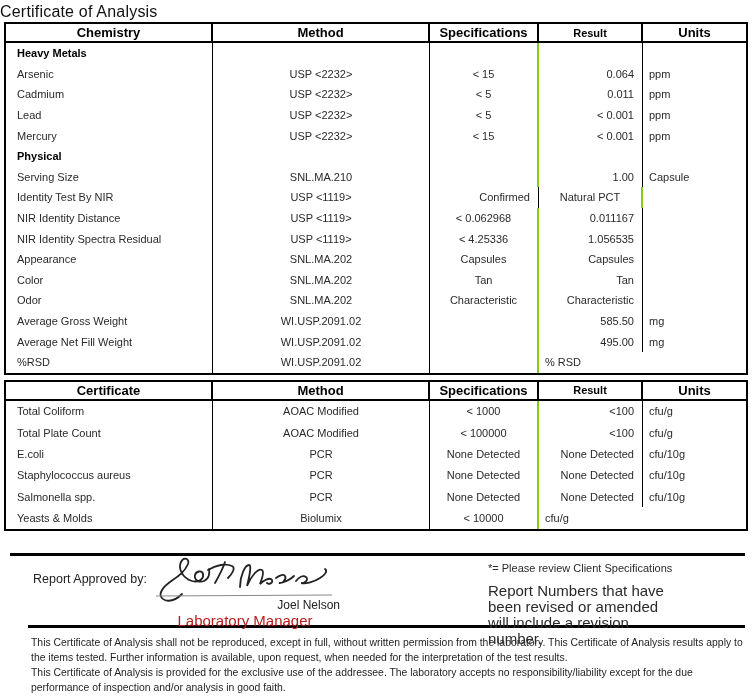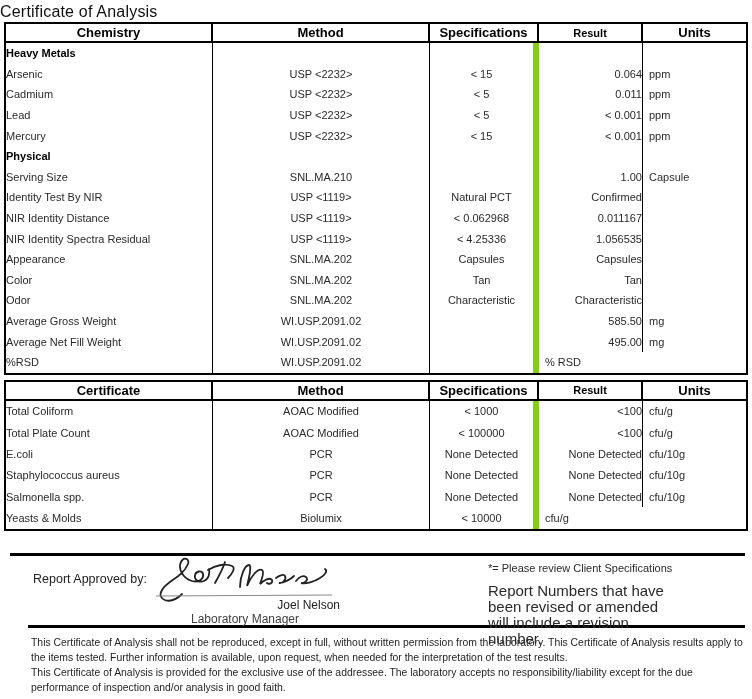--- a/index.html
+++ b/index.html
@@ -23,34 +23,34 @@
   }
   .hcell:last-child{border-right:none;}
   .hcell.small{font-size:11px;}
   .tbody{border:2px solid #000;border-top:none;box-sizing:border-box;}
   .trow{display:grid;grid-template-columns:207px 217px 109px 104px 103px;height:20.6px;}
   [data-table="microbiology"] .trow{height:21.4px;}
   .cell{
     font-size:11px;display:flex;align-items:center;box-sizing:border-box;
     overflow:hidden;white-space:nowrap;color:#2a2a2a;
   }
-  .c-name{padding-left:0;border-right:1px solid #000;}
+  .c-name{padding-left:11px;border-right:1px solid #000;}
   .c-method{justify-content:center;border-right:1px solid #000;}
-  .c-spec{justify-content:center;border-right:6px solid #84cc16;}
-  .c-result{justify-content:flex-end;padding-right:0;border-right:1px solid #000;}
+  .c-spec{justify-content:center;border-right:2px solid #84cc16;}
+  .c-result{justify-content:flex-end;padding-right:8px;border-right:1px solid #000;}
   .c-unit{padding-left:6px;}
   .cell.bold{font-weight:bold;color:#000;}
   .rule{border:none;margin:0;background:#000;height:3px;}
   .rule-top{margin:22px 7px 0 10px;}
   .rule-bottom{margin:0 7px 0 28px;}
   .sig-section{position:relative;height:69px;}
   .approve-label{position:absolute;left:33px;top:16px;font-size:12.5px;color:#222;}
   .sig-svg{position:absolute;left:152px;top:0px;}
   .signer-name{position:absolute;left:150px;top:42px;width:190px;text-align:right;font-size:12px;color:#222;}
-  .signer-title{position:absolute;left:150px;top:56px;width:190px;text-align:center;font-size:12px;color:#404040;}
+  .signer-title{position:absolute;left:150px;top:56px;width:190px;text-align:center;font-size:15px;color:#b91c1c;}
   .note-spec{position:absolute;left:488px;top:6px;font-size:11px;color:#2a2a2a;}
   .note-rev{position:absolute;left:488px;top:27px;width:178px;font-size:15px;line-height:16px;color:#2a2a2a;}
   .footer{padding:7px 4px 0 31px;font-size:10.4px;line-height:15.2px;color:#1f1f1f;}
   .footer p{margin:0;}
 </style>
 </head>
 <body>
 
 <div class="title">Certificate of Analysis</div>
 
@@ -108,22 +108,22 @@
       <div class="trow">
         <div class="cell c-name">Serving Size</div>
         <div class="cell c-method">SNL.MA.210</div>
         <div class="cell c-spec"></div>
         <div class="cell c-result">1.00</div>
         <div class="cell c-unit">Capsule</div>
       </div>
       <div class="trow">
         <div class="cell c-name">Identity Test By NIR</div>
         <div class="cell c-method">USP &lt;1119&gt;</div>
+        <div class="cell c-result">Confirmed</div>
         <div class="cell c-spec">Natural PCT</div>
-        <div class="cell c-result">Confirmed</div>
         <div class="cell c-unit"></div>
       </div>
       <div class="trow">
         <div class="cell c-name">NIR Identity Distance</div>
         <div class="cell c-method">USP &lt;1119&gt;</div>
         <div class="cell c-spec">&lt; 0.062968</div>
         <div class="cell c-result">0.011167</div>
         <div class="cell c-unit"></div>
       </div>
       <div class="trow">

